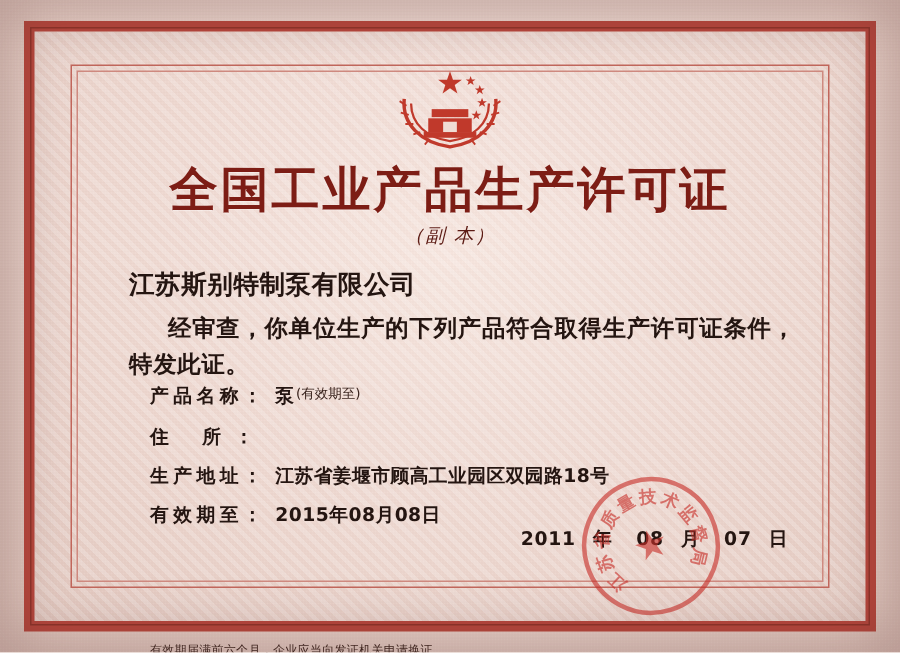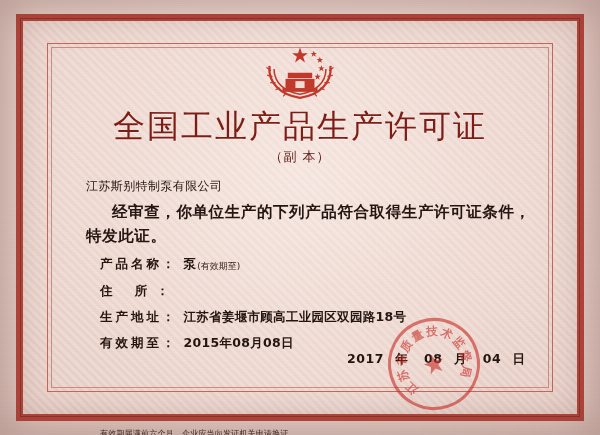--- a/index.html
+++ b/index.html
@@ -99,68 +99,68 @@
   #title-block {
     position: absolute;
     left: 0;
     right: 0;
     top: 110px;
     text-align: center;
   }
   #main-title {
     font-family: "DejaVu Sans", sans-serif;
     font-size: 32px;
-    font-weight: normal;
+    font-weight: bold;
     color: #7d1d15;
     letter-spacing: 2px;
     line-height: 1.05;
     text-shadow: 0 1px 0 rgba(255,255,255,0.35);
   }
   #sub-title {
     margin-top: 4px;
     font-size: 13px;
     color: #5c1b14;
     letter-spacing: 1px;
+    font-style: italic;
   }
 
   
   #body-block {
     position: absolute;
     left: 86px;
     right: 60px;
     top: 178px;
     color: #2b1a16;
   }
   #company-name {
-    font-size: 12px;
-    font-weight: normal;
+    font-size: 17px;
+    font-weight: bold;
     color: #241511;
     letter-spacing: 0.4px;
   }
   #statement {
     margin-top: 7px;
     font-size: 15.5px;
     font-weight: bold;
     line-height: 1.52;
     letter-spacing: 0.6px;
     text-indent: 26px;
     color: #241511;
-    font-family: Liberation Mono, monospace;
   }
 
   
   #fields {
     position: absolute;
     left: 100px;
     top: 256px;
     right: 60px;
   }
   .field-row {
     display: flex;
-    align-items: flex-end;
+    align-items: flex-start;
     margin-bottom: 9px;
     font-size: 12.5px;
     color: #241511;
   }
   .field-label {
     font-weight: bold;
     white-space: nowrap;
     letter-spacing: 3px;
     color: #241511;
   }
@@ -313,25 +313,25 @@
       <span class="field-label">生产地址：</span>
       <span class="field-value">江苏省姜堰市顾高工业园区双园路18号</span>
     </div>
     <div class="field-row">
       <span class="field-label">有效期至：</span>
       <span class="field-value">2015年08月08日</span>
     </div>
   </div>
 
   <div id="date-line">
-    <span class="num">2017</span>
+    <span class="num">2011</span>
     <span class="unit">年</span>
     <span class="num">08</span>
     <span class="unit">月</span>
-    <span class="num">04</span>
+    <span class="num">07</span>
     <span class="unit">日</span>
   </div>
 
   <div id="footnote">有效期届满前六个月，企业应当向发证机关申请换证</div>
 
   <div id="seal">
     <div class="ring"></div>
     <div class="star">★</div>
     <div id="seal-chars">
         <div class="seal-char" style="transform: translate(-28.6px, 16.5px) rotate(-120deg);">江</div>

